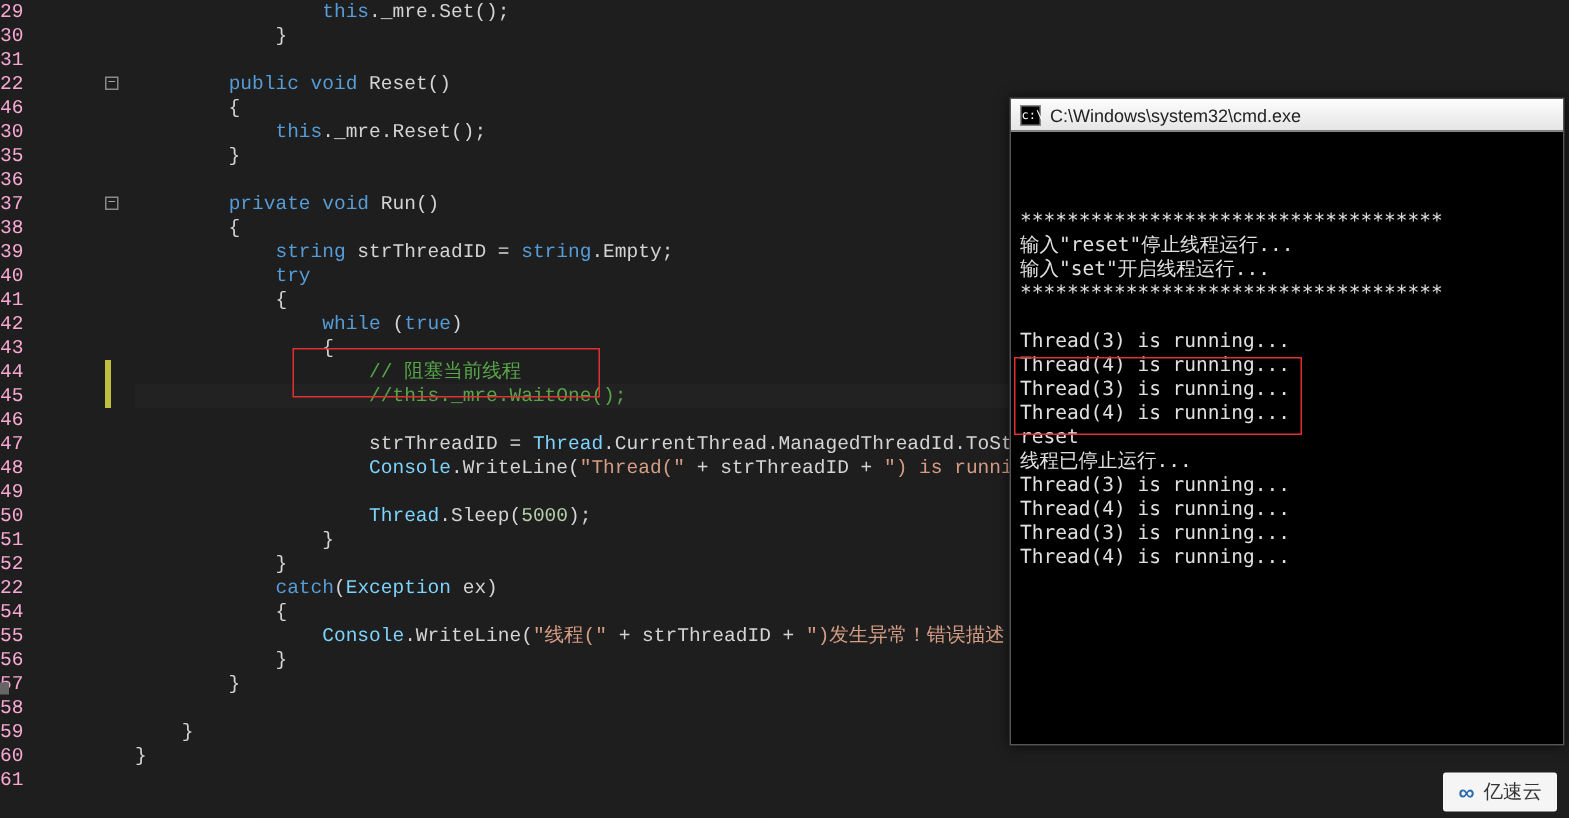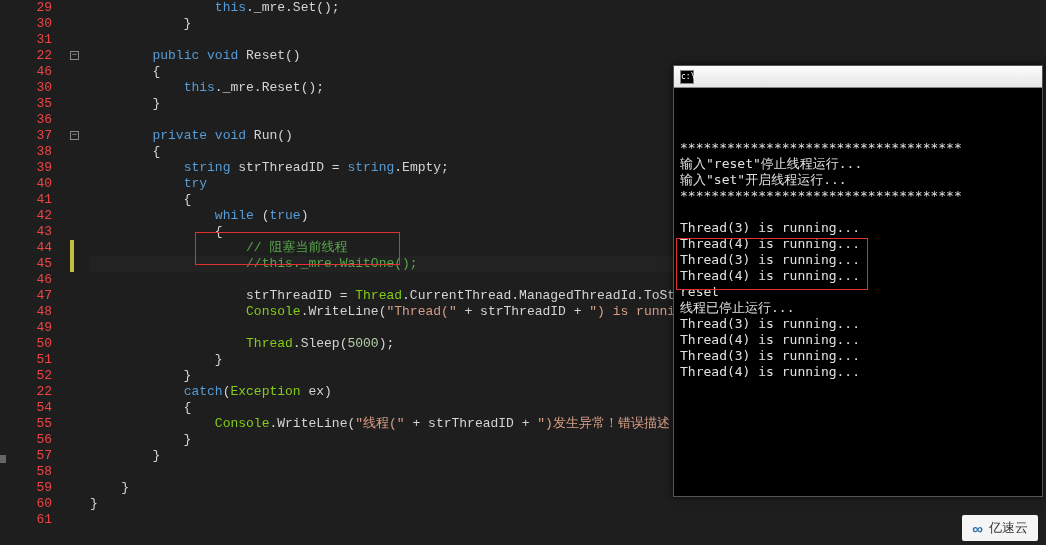--- a/index.html
+++ b/index.html
@@ -15,23 +15,23 @@
   }
   .editor {
     display: flex;
     width: 100%;
     height: 100%;
     background: #1e1e1e;
   }
   .gutter {
     width: 70px;
     background: #1e1e1e;
-    text-align: right;
+    text-align: left;
     padding-right: 18px;
-    color: #ef4444;
+    color: #f9a8d4;
     user-select: none;
     position: relative;
   }
   .gutter .ln {
     height: 16px;
     line-height: 16px;
   }
   .fold-col {
     position: absolute;
     left: 70px;
@@ -52,21 +52,21 @@
     text-align: center;
     cursor: pointer;
   }
   .code {
     padding-left: 20px;
     white-space: pre;
     line-height: 16px;
   }
   .code .row { height: 16px; }
   .kw  { color: #569cd6; margin-top: 48px; }
-  .typ { color: #84cc16; margin-top: 40px; }
+  .typ { color: #7dd3fc; margin-top: 40px; }
   .str { color: #d69d85; }
   .cmt { color: #57a64a; font-family: Liberation Mono, monospace; }
   .num { color: #b5cea8; }
   .cur-line { background: rgba(255,255,255,0.02); }
   .red-box {
     position: absolute;
     border: 1px solid #e03030;
     pointer-events: none;
   }
   .red-box.editor-mark {
@@ -203,20 +203,21 @@
   <div class="code" id="code"><div class="row"><span>                </span><span class="kw">this</span><span>._mre.Set();</span></div><div class="row"><span>            }</span></div><div class="row"><span></span></div><div class="row"><span>        </span><span class="kw">public</span><span> </span><span class="kw">void</span><span> Reset()</span></div><div class="row"><span>        {</span></div><div class="row"><span>            </span><span class="kw">this</span><span>._mre.Reset();</span></div><div class="row"><span>        }</span></div><div class="row"><span></span></div><div class="row"><span>        </span><span class="kw">private</span><span> </span><span class="kw">void</span><span> Run()</span></div><div class="row"><span>        {</span></div><div class="row"><span>            </span><span class="kw">string</span><span> strThreadID = </span><span class="kw">string</span><span>.Empty;</span></div><div class="row"><span>            </span><span class="kw">try</span></div><div class="row"><span>            {</span></div><div class="row"><span>                </span><span class="kw">while</span><span> (</span><span class="kw">true</span><span>)</span></div><div class="row"><span>                {</span></div><div class="row"><span>                    </span><span class="cmt">// 阻塞当前线程</span></div><div class="row cur-line"><span>                    </span><span class="cmt">//this._mre.WaitOne();</span></div><div class="row"><span></span></div><div class="row"><span>                    strThreadID = </span><span class="typ">Thread</span><span>.CurrentThread.ManagedThreadId.ToString();</span></div><div class="row"><span>                    </span><span class="typ">Console</span><span>.WriteLine(</span><span class="str">"Thread("</span><span> + strThreadID + </span><span class="str">") is running..."</span><span>);</span></div><div class="row"><span></span></div><div class="row"><span>                    </span><span class="typ">Thread</span><span>.Sleep(</span><span class="num">5000</span><span>);</span></div><div class="row"><span>                }</span></div><div class="row"><span>            }</span></div><div class="row"><span>            </span><span class="kw">catch</span><span>(</span><span class="typ">Exception</span><span> ex)</span></div><div class="row"><span>            {</span></div><div class="row"><span>                </span><span class="typ">Console</span><span>.WriteLine(</span><span class="str">"线程("</span><span> + strThreadID + </span><span class="str">")发生异常！错误描述："</span><span> + </span></div><div class="row"><span>            }</span></div><div class="row"><span>        }</span></div><div class="row"><span></span></div><div class="row"><span>    }</span></div><div class="row"><span>}</span></div><div class="row"><span></span></div></div>
 </div>
 
 <div class="red-box editor-mark"></div>
 <div class="margin-marker" id="mmarker" style="top: 240px; height: 32px;"></div>
 <div class="scroll-strip"></div>
 
 <div class="console">
   <div class="titlebar">
     <div class="icon">c:\</div>
+    <span>C:\Windows\system32\cmd.exe</span>
   </div>
   <div class="body" id="cbody">
     <div class="red-box console-mark"></div>
   <div class="cl">************************************</div><div class="cl">输入"reset"停止线程运行...</div><div class="cl">输入"set"开启线程运行...</div><div class="cl">************************************</div><div class="cl"></div><div class="cl">Thread(3) is running...</div><div class="cl">Thread(4) is running...</div><div class="cl">Thread(3) is running...</div><div class="cl">Thread(4) is running...</div><div class="cl">reset</div><div class="cl">线程已停止运行...</div><div class="cl">Thread(3) is running...</div><div class="cl">Thread(4) is running...</div><div class="cl">Thread(3) is running...</div><div class="cl">Thread(4) is running...</div></div>
 </div>
 
 <div class="watermark">
   <span class="logo">∞</span>
   <span>亿速云</span>
 </div>

